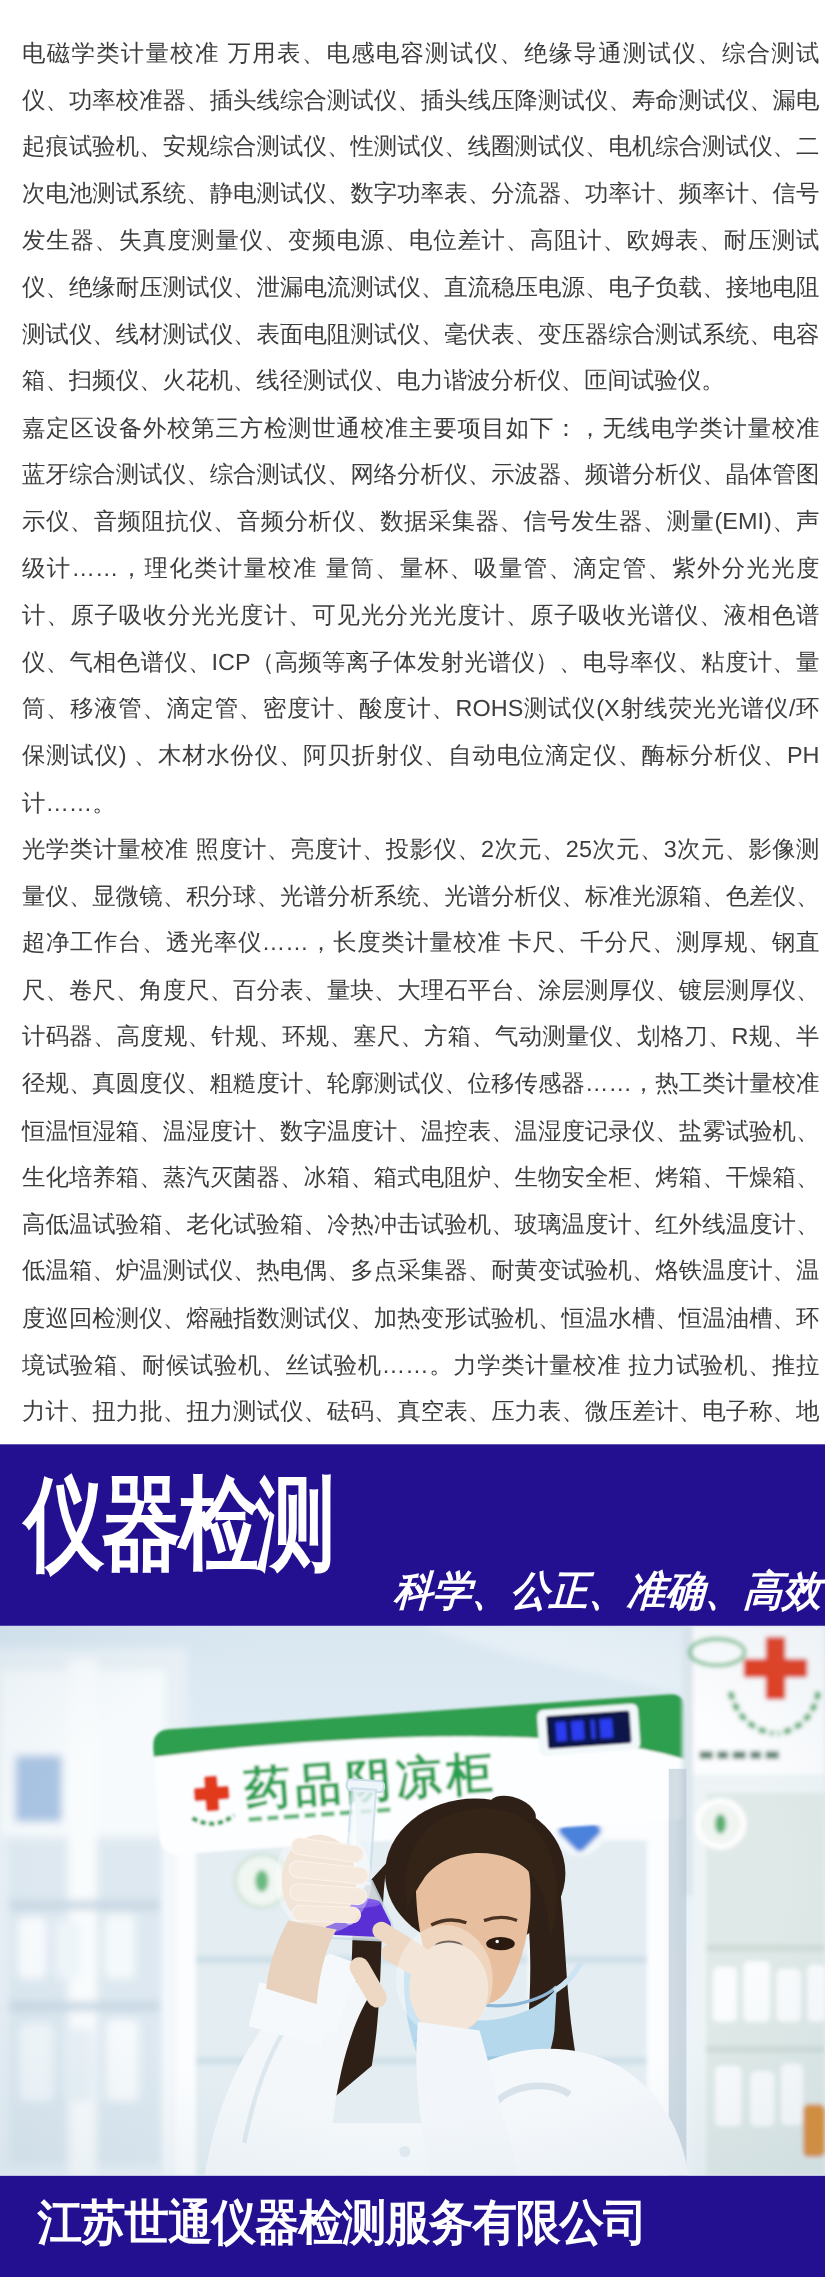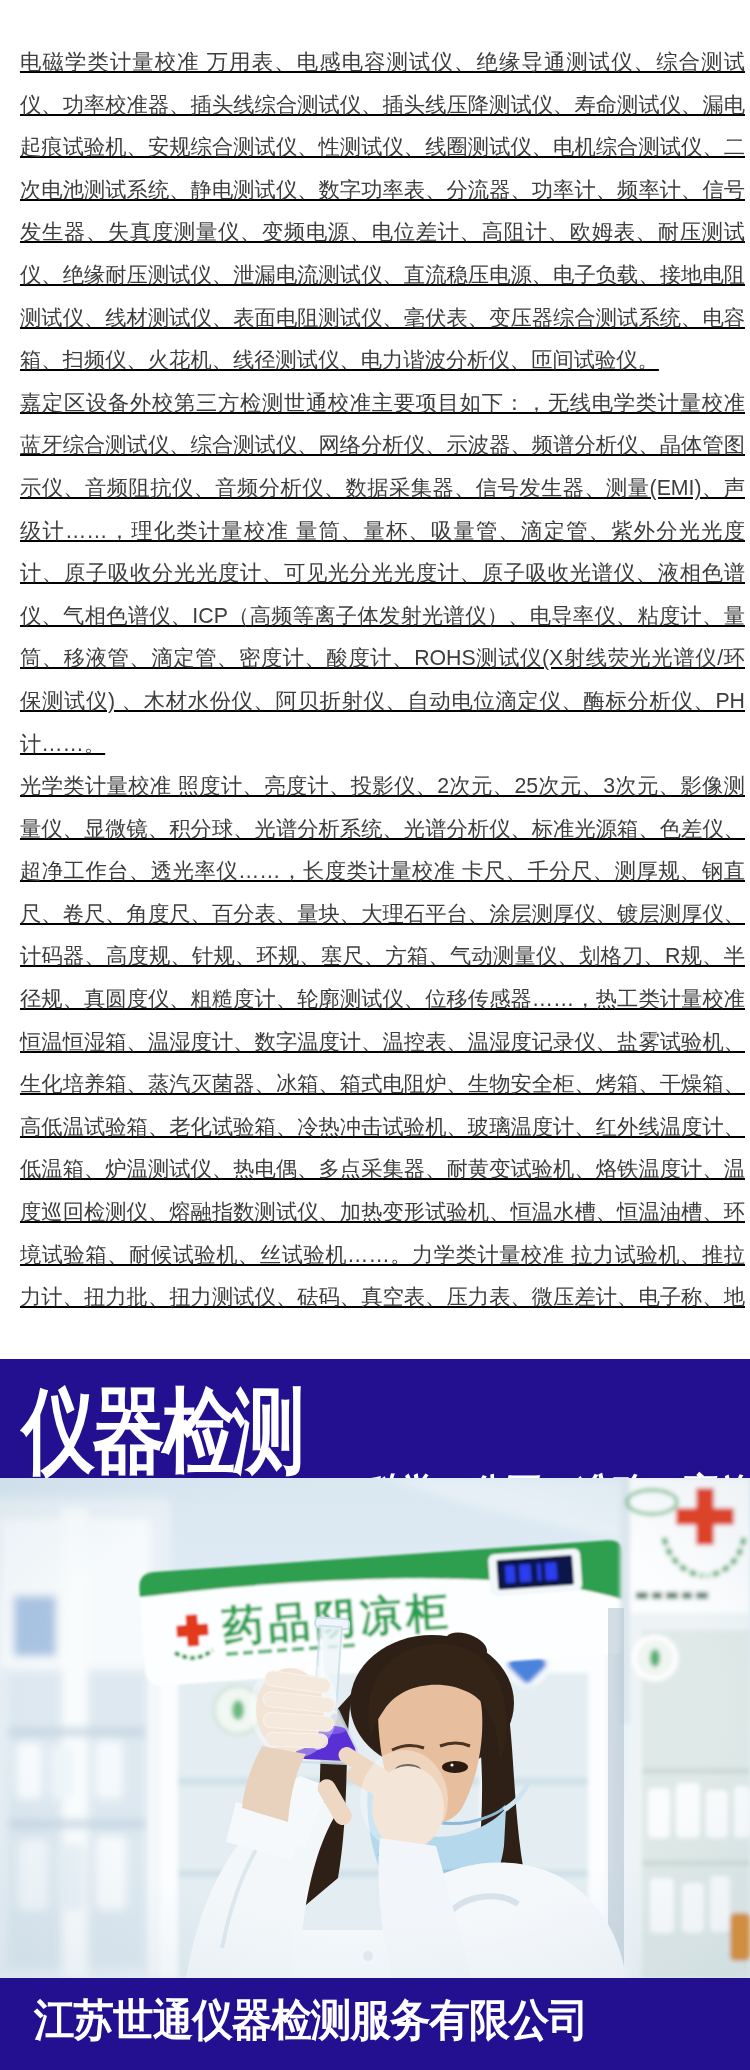--- a/index.html
+++ b/index.html
@@ -4,30 +4,30 @@
 <style>
   html,body{margin:0;padding:0;background:#ffffff;}
   .page{
     position:relative;width:750px;height:2070px;margin:0 auto;
     background:#ffffff;overflow:hidden;
     font-family:"Liberation Sans","DejaVu Sans",sans-serif;
   }
   
   .article{
     position:absolute;top:0;left:0;width:750px;height:1313px;
-    box-sizing:border-box;padding:41px 5px 0 20px;overflow:hidden;text-decoration:underline;
+    box-sizing:border-box;padding:27px 5px 0 20px;overflow:hidden;
   }
   .article p{
     margin:0;font-size:21.3px;line-height:42.6px;color:#3d3d3d;
     text-align:justify;word-break:break-all;
   }
   
   .banner{
     position:absolute;top:1313px;left:0;width:750px;height:165px;
-    background:#231091;overflow:hidden;margin-top:46px;
+    background:#231091;overflow:hidden;
   }
   .banner-title{
     position:absolute;left:22px;top:24px;
     font-size:93px;line-height:1.05;font-weight:bold;color:#ffffff;
     letter-spacing:-3px;white-space:nowrap;
     transform:scaleX(0.78);transform-origin:left top;
   }
   .banner-slogan{
     position:absolute;right:2px;top:110px;
     font-family:"DejaVu Serif","Liberation Serif",serif;

